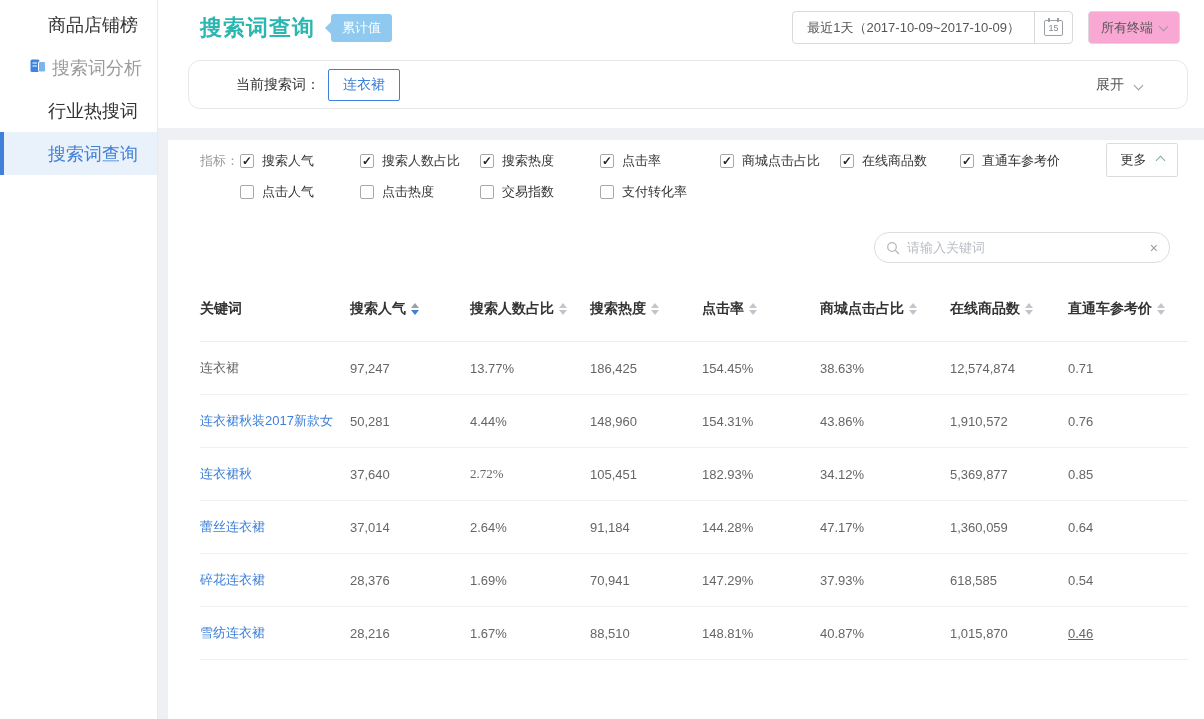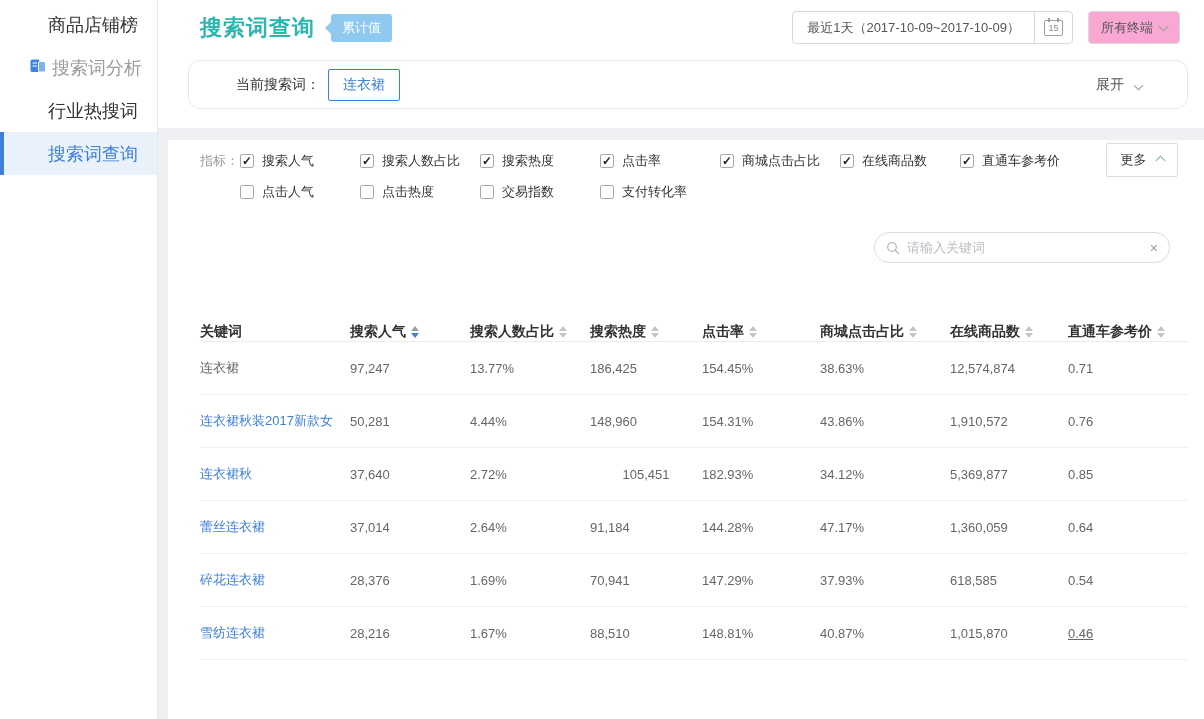--- a/index.html
+++ b/index.html
@@ -62,21 +62,21 @@
   .more-btn .chv { border-color:#8aa; }
   .search-box { position:absolute; top:92px; right:34px; width:296px; height:31px;
     border:1px solid #ddd; border-radius:15px; display:flex; align-items:center; padding:0 11px; background:#fff;margin-left:9px; }
   .search-box svg { flex:none; margin-right:7px; }
   .search-box input { border:none; outline:none; flex:1; font-size:13px; color:#333;
     font-family:"Liberation Sans", sans-serif; background:transparent; }
   .search-box input::placeholder { color:#b9bec4; }
   .clear-x { color:#9a9a9a; font-size:14px; cursor:pointer; line-height:1; }
   
   .table { position:absolute; top:160px; left:32px; right:16px; }
-  .thead { display:flex; height:42px; align-items:flex-end; border-bottom:1px solid #ececec; }
+  .thead { display:flex; height:42px; align-items:flex-start; border-bottom:1px solid #ececec; }
   .th { font-size:14px; font-weight:bold; color:#333; display:flex; align-items:center; }
   .sort { display:inline-flex; flex-direction:column; margin-left:5px; gap:2px; cursor:pointer; }
   .sort i { width:0; height:0; border-left:4px solid transparent; border-right:4px solid transparent; }
   .sort .up { border-bottom:5px solid #c2c6cb; }
   .sort .down { border-top:5px solid #c2c6cb; }
   .sort.desc .up { border-bottom-color:#9aa0a6; }
   .sort.desc .down { border-top-color:#3d7fd9; }
   .tr { display:flex; height:53px; align-items:center; border-bottom:1px solid #f1f1f1;
     font-size:13px; color:#666; }
   .td a.kw-link { color:#3d7fd9; text-decoration:none; cursor:pointer; }
@@ -274,22 +274,22 @@
           <div class="td" style="width: 120px;">4.44%</div>
           <div class="td" style="width: 112px;">148,960</div>
           <div class="td" style="width: 118px;">154.31%</div>
           <div class="td" style="width: 130px;">43.86%</div>
           <div class="td" style="width: 118px;">1,910,572</div>
           <div class="td" style="width: 120px;">0.76</div>
         </div>
         <div class="tr">
           <div class="td" style="width: 150px;"><a class="kw-link">连衣裙秋</a></div>
           <div class="td" style="width: 120px;">37,640</div>
-          <div class="td" style="width: 120px;">2.72%</div>
-          <div class="td" style="width: 112px; text-align: center;">105,451</div>
+          <div class="td" style="width: 120px; font-family: Liberation Serif, serif;">2.72%</div>
+          <div class="td" style="width: 112px;">105,451</div>
           <div class="td" style="width: 118px;">182.93%</div>
           <div class="td" style="width: 130px;">34.12%</div>
           <div class="td" style="width: 118px;">5,369,877</div>
           <div class="td" style="width: 120px;">0.85</div>
         </div>
         <div class="tr">
           <div class="td" style="width: 150px;"><a class="kw-link">蕾丝连衣裙</a></div>
           <div class="td" style="width: 120px;">37,014</div>
           <div class="td" style="width: 120px;">2.64%</div>
           <div class="td" style="width: 112px;">91,184</div>

